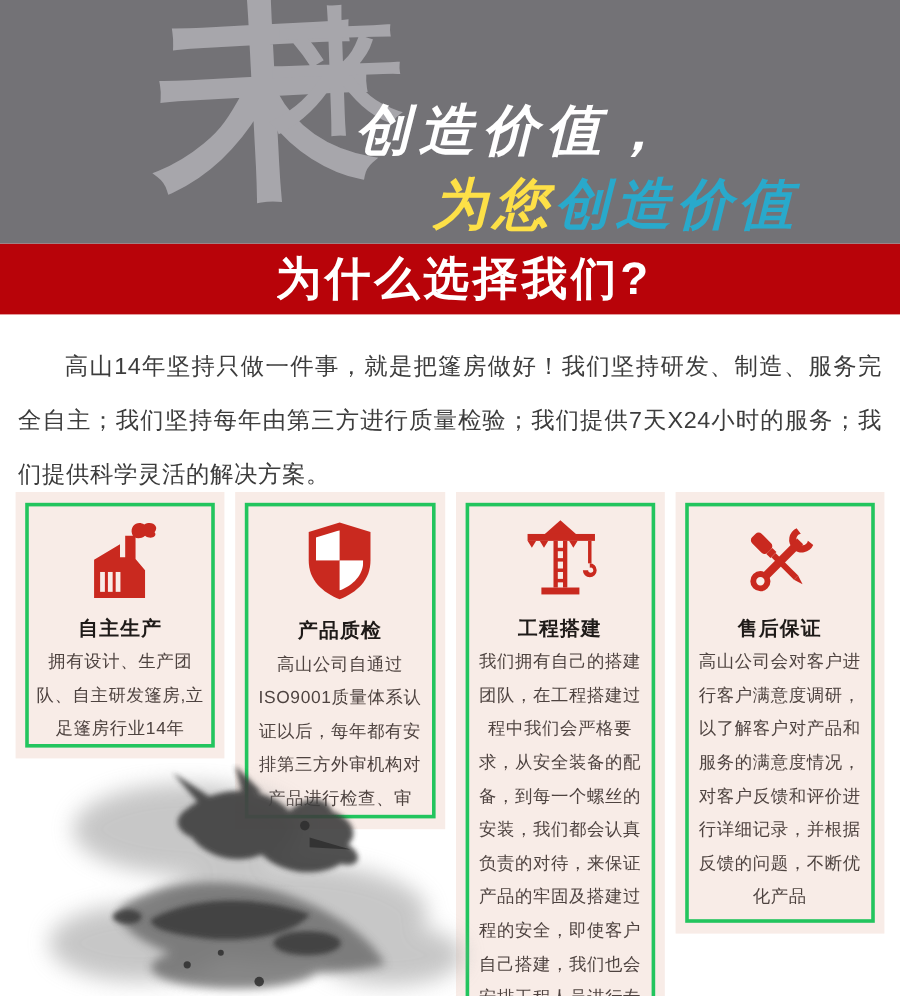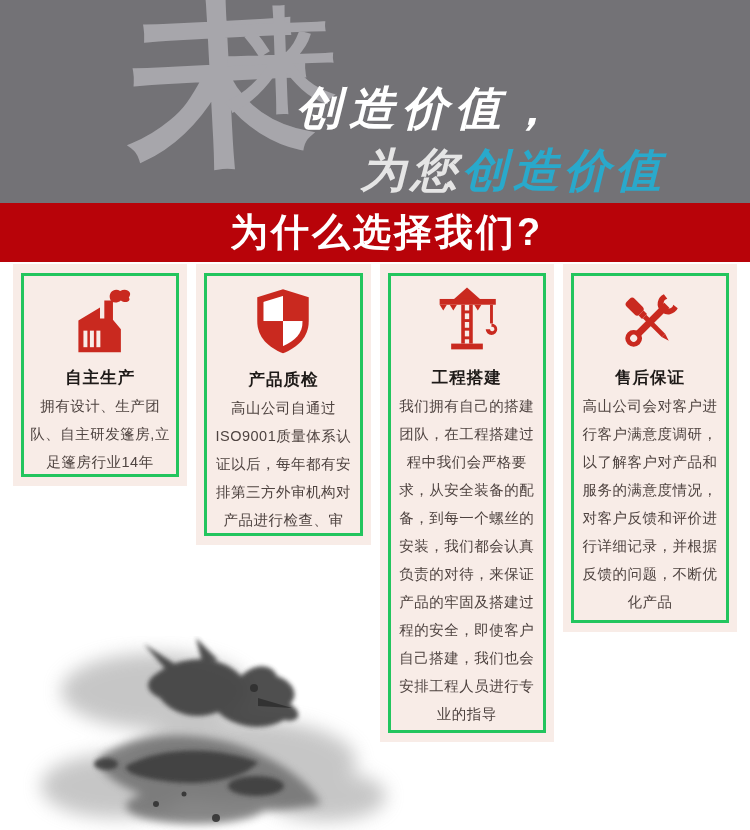--- a/index.html
+++ b/index.html
@@ -8,21 +8,21 @@
 
   
   .hero { position:relative; width:750px; height:203px; background:#737276; overflow:hidden; }
   .calli { position:absolute; color:#A7A6AB; font-family:"DejaVu Serif", serif; font-weight:bold; line-height:1; }
   .char-wei { left:126px; top:-16px; font-size:188px; transform:rotate(-3deg); }
   .char-lai { left:224px; top:4px;  font-size:112px; transform:rotate(-2deg); }
   .slogan1 { position:absolute; left:296px; top:78px; font-size:46px; color:#ffffff;
              font-family:"DejaVu Serif", serif; font-weight:bold; font-style:italic; letter-spacing:7px; }
   .slogan2 { position:absolute; left:360px; top:140px; font-size:46px;
              font-family:"DejaVu Serif", serif; font-weight:bold; font-style:italic; letter-spacing:5px; }
-  .slogan2 .w { color:#e5e5e5; }
+  .slogan2 .w { color:#fde047; }
   .slogan2 .c { color:#29A9CB; }
 
   
   .banner { width:750px; height:59px; background:#B80309; display:flex; align-items:center; justify-content:center; }
   .banner h1 { color:#ffffff; font-size:38px; font-weight:bold; letter-spacing:3px;margin-left:23px; }
 
   
   .intro { width:750px; height:146px; padding:22px 15px 0 15px; }
   .intro p { font-size:19.5px; line-height:45px; color:#3C3C3C; text-align:justify; text-indent:2em; letter-spacing:0.5px; }
 
@@ -50,20 +50,23 @@
     <div class="calli char-wei">未</div>
     <div class="calli char-lai">来</div>
     <div class="slogan1">创造价值，</div>
     <div class="slogan2"><span class="w">为您</span><span class="c">创造价值</span></div>
   </div>
 
   <div class="banner">
     <h1>为什么选择我们?</h1>
   </div>
 
+  <div class="intro">
+    <p>高山14年坚持只做一件事，就是把篷房做好！我们坚持研发、制造、服务完全自主；我们坚持每年由第三方进行质量检验；我们提供7天X24小时的服务；我们提供科学灵活的解决方案。</p>
+  </div>
 
   <div class="cards">
 
     <div class="card-wrap c1">
       <div class="card-inner">
         <div class="icon-box">
           <svg width="72" height="72" viewBox="0 0 100 100">
             <path fill="#C9291F" d="M20,92 L20,48 L50,30 L50,45 L56,45 L56,20 L68,20 L68,47 L79,60 L79,92 Z"></path>
             <path fill="#C9291F" d="M64,18 C61,8 71,2 78,7 C87,2 96,9 90,16 C94,21 85,25 79,20 C73,25 65,23 64,18 Z"></path>
             <rect x="27" y="62" width="5.5" height="23" fill="#F8ECE7"></rect>

